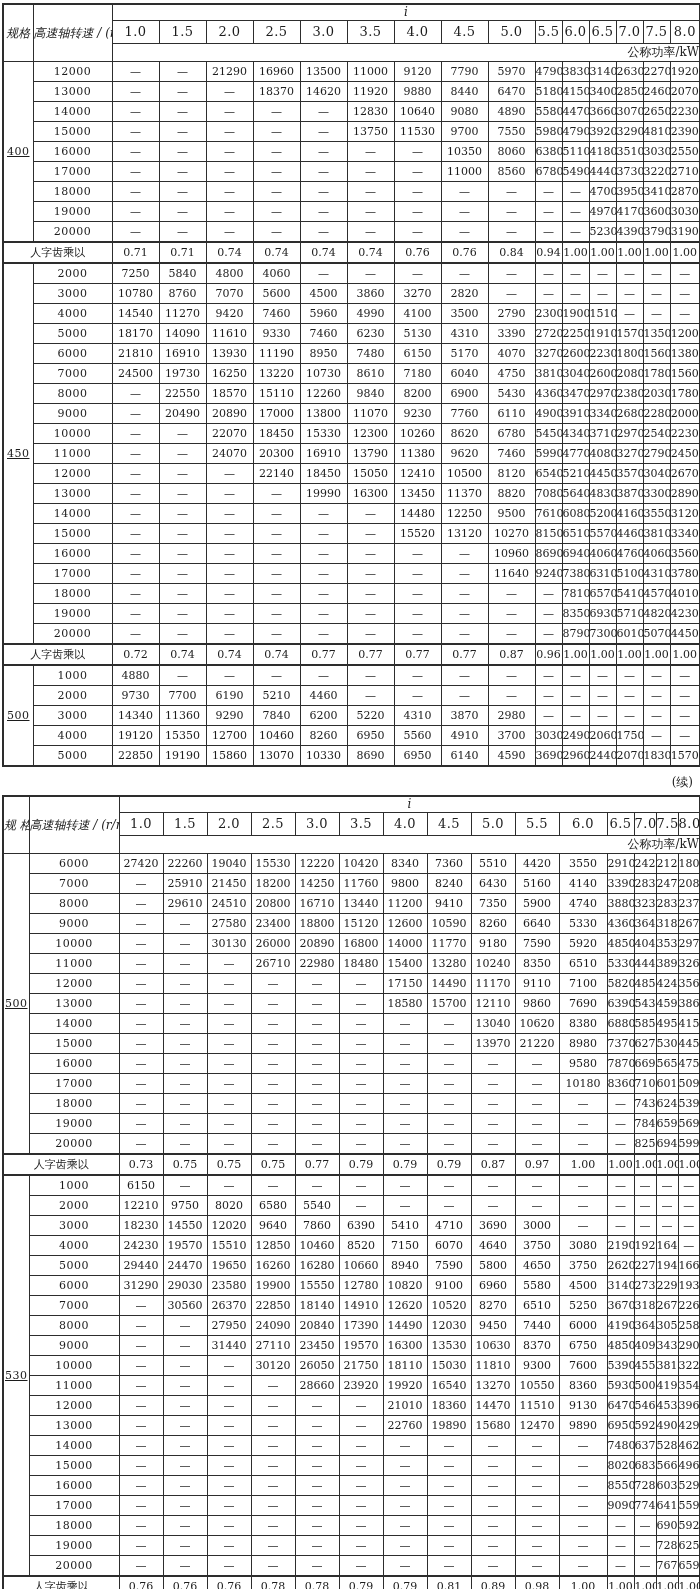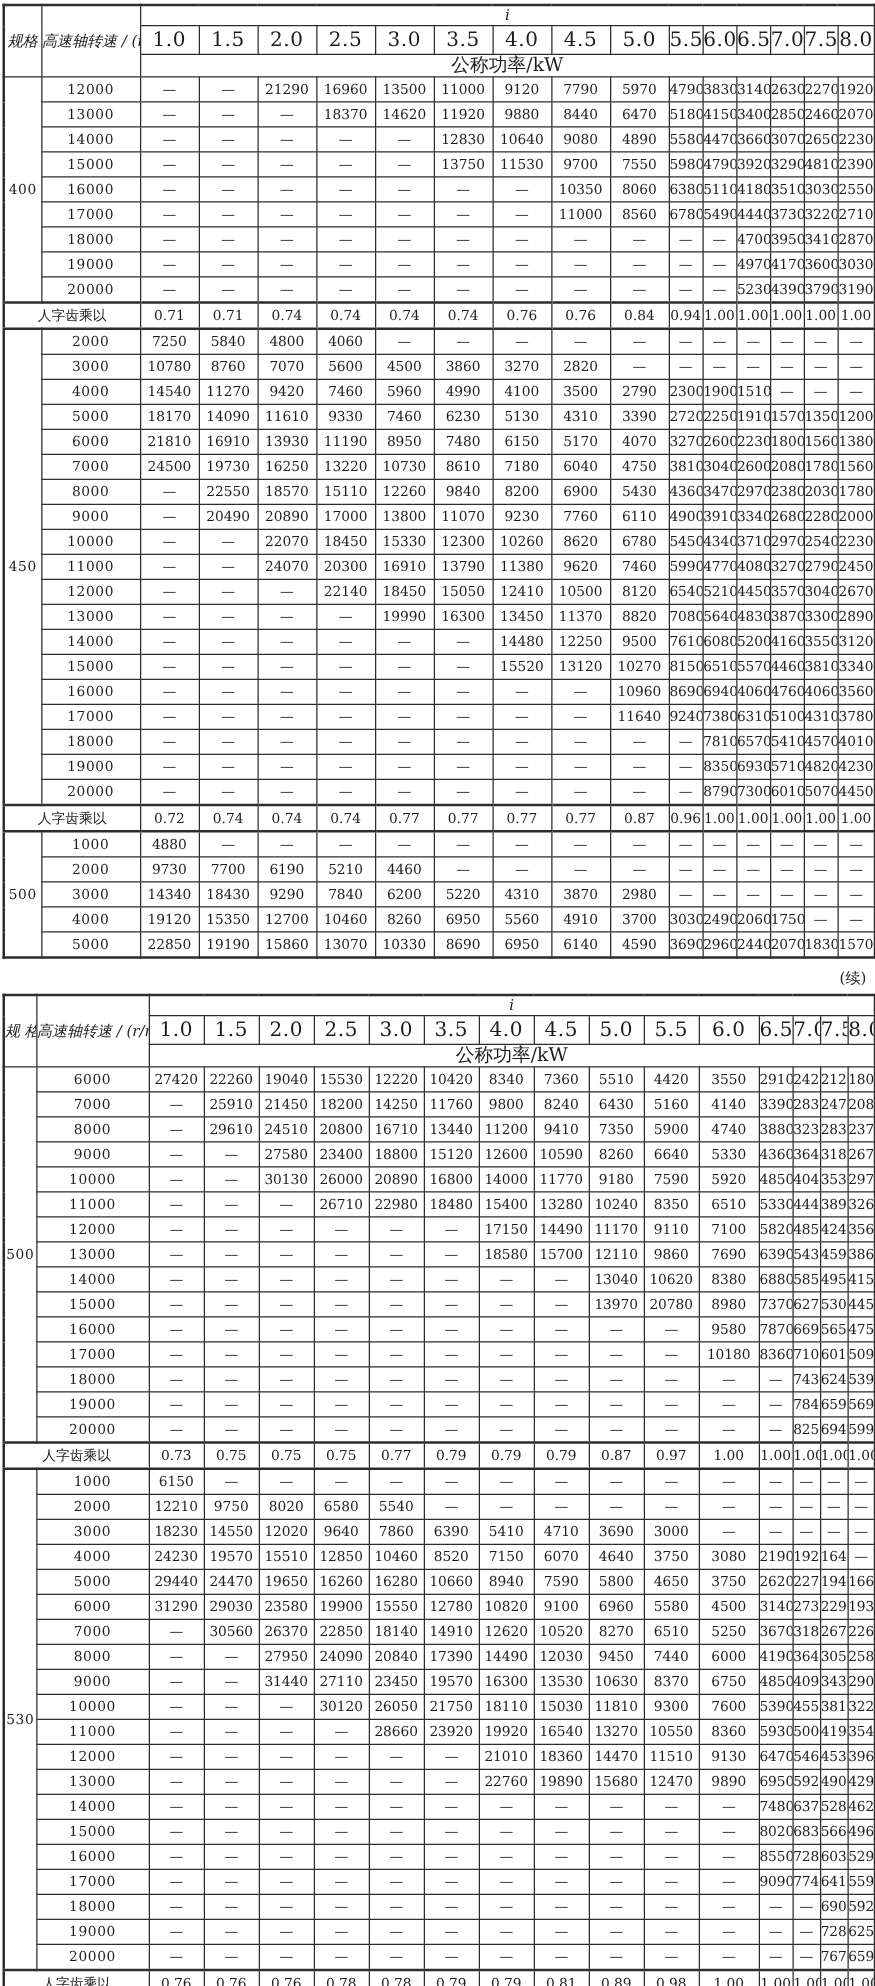--- a/index.html
+++ b/index.html
@@ -26,31 +26,31 @@
     vertical-align: middle;
     padding: 0;
     font-weight: normal;
     overflow: hidden;
     white-space: nowrap;
     font-size: 11px;
     line-height: 1.05;
   }
   
   tr.hdr-i th { height: 15px; font-size: 12px; font-style: italic; }
-  tr.hdr-ratio th { height: 22px; font-size: 16px; letter-spacing: 0.5px; margin-left: 44px; }
-  tr.hdr-power th { height: 17px; font-size: 15px; }
+  tr.hdr-ratio th { height: 22px; font-size: 13px; letter-spacing: 0.5px; margin-left: 44px; }
+  tr.hdr-power th { height: 17px; font-size: 12px; text-align: right; }
   th.spec-hdr, th.speed-hdr {
     white-space: pre-line;
     font-size: 12px;
     line-height: 1.35;
   }
   
   td.val-cell, td.dash-cell { height: 19px; }
   td.speed-cell { height: 19px; letter-spacing: 0.5px; }
-  td.spec-cell { font-size: 11.5px; letter-spacing: 0.5px; }
+  td.spec-cell { font-size: 11.5px; letter-spacing: 0.5px; text-decoration: underline; }
   tr.mult-row td {
     height: 19px;
     border-top: 2px solid #2d2d2d;
     border-bottom: 2px solid #2d2d2d;
   }
   td.mult-label { font-size: 11.5px; }
   .cont {
     text-align: right;
     font-size: 12px;
     padding: 7px 6px 4px 0;
@@ -688,21 +688,21 @@
           <td class="dash-cell">—</td>
           <td class="dash-cell">—</td>
           <td class="dash-cell">—</td>
           <td class="dash-cell">—</td>
           <td class="dash-cell">—</td>
           <td class="dash-cell">—</td>
         </tr>
         <tr>
           <td class="speed-cell">3000</td>
           <td class="val-cell">14340</td>
-          <td class="val-cell">18430</td>
+          <td class="val-cell">11360</td>
           <td class="val-cell">9290</td>
           <td class="val-cell">7840</td>
           <td class="val-cell">6200</td>
           <td class="val-cell">5220</td>
           <td class="val-cell">4310</td>
           <td class="val-cell">3870</td>
           <td class="val-cell">2980</td>
           <td class="dash-cell">—</td>
           <td class="dash-cell">—</td>
           <td class="dash-cell">—</td>
@@ -966,21 +966,21 @@
           <td class="speed-cell">15000</td>
           <td class="dash-cell">—</td>
           <td class="dash-cell">—</td>
           <td class="dash-cell">—</td>
           <td class="dash-cell">—</td>
           <td class="dash-cell">—</td>
           <td class="dash-cell">—</td>
           <td class="dash-cell">—</td>
           <td class="dash-cell">—</td>
           <td class="val-cell">13970</td>
-          <td class="val-cell">20780</td>
+          <td class="val-cell">21220</td>
           <td class="val-cell">8980</td>
           <td class="val-cell">7370</td>
           <td class="val-cell">6270</td>
           <td class="val-cell">5300</td>
           <td class="val-cell">4450</td>
         </tr>
         <tr>
           <td class="speed-cell">16000</td>
           <td class="dash-cell">—</td>
           <td class="dash-cell">—</td>

